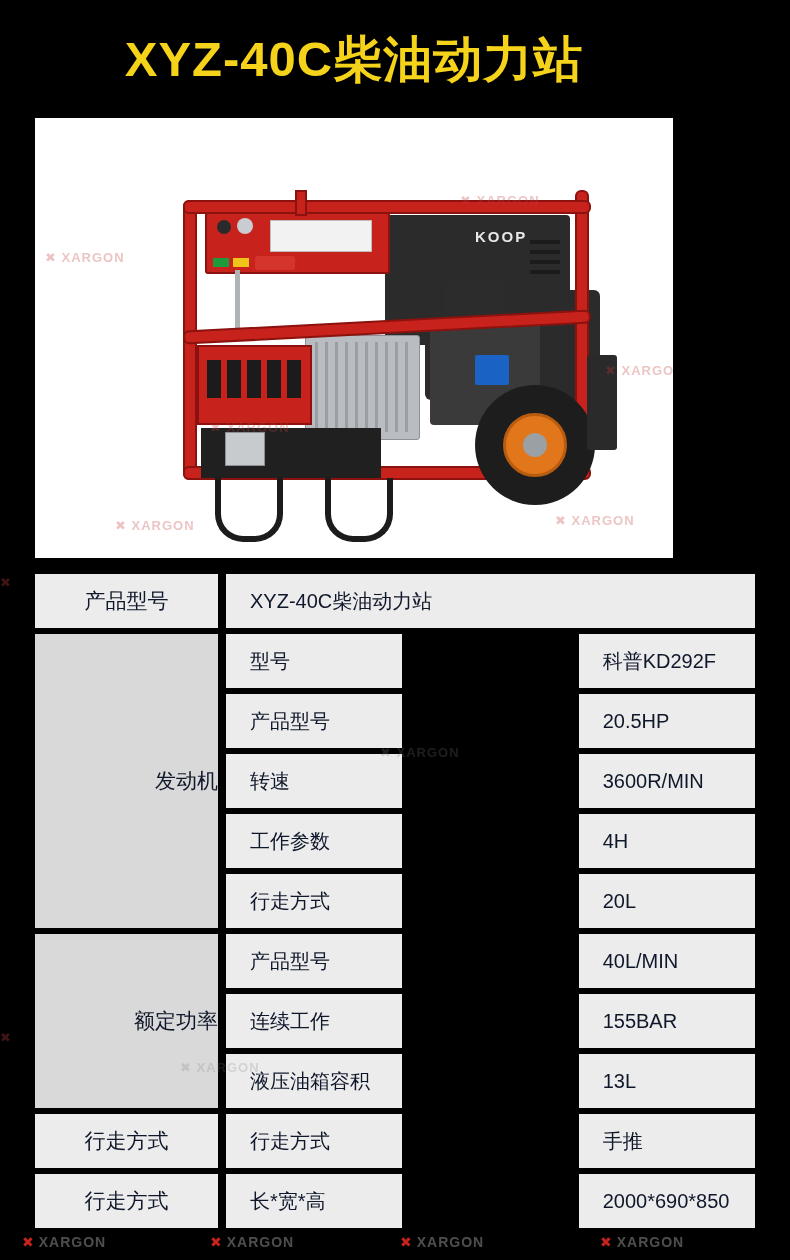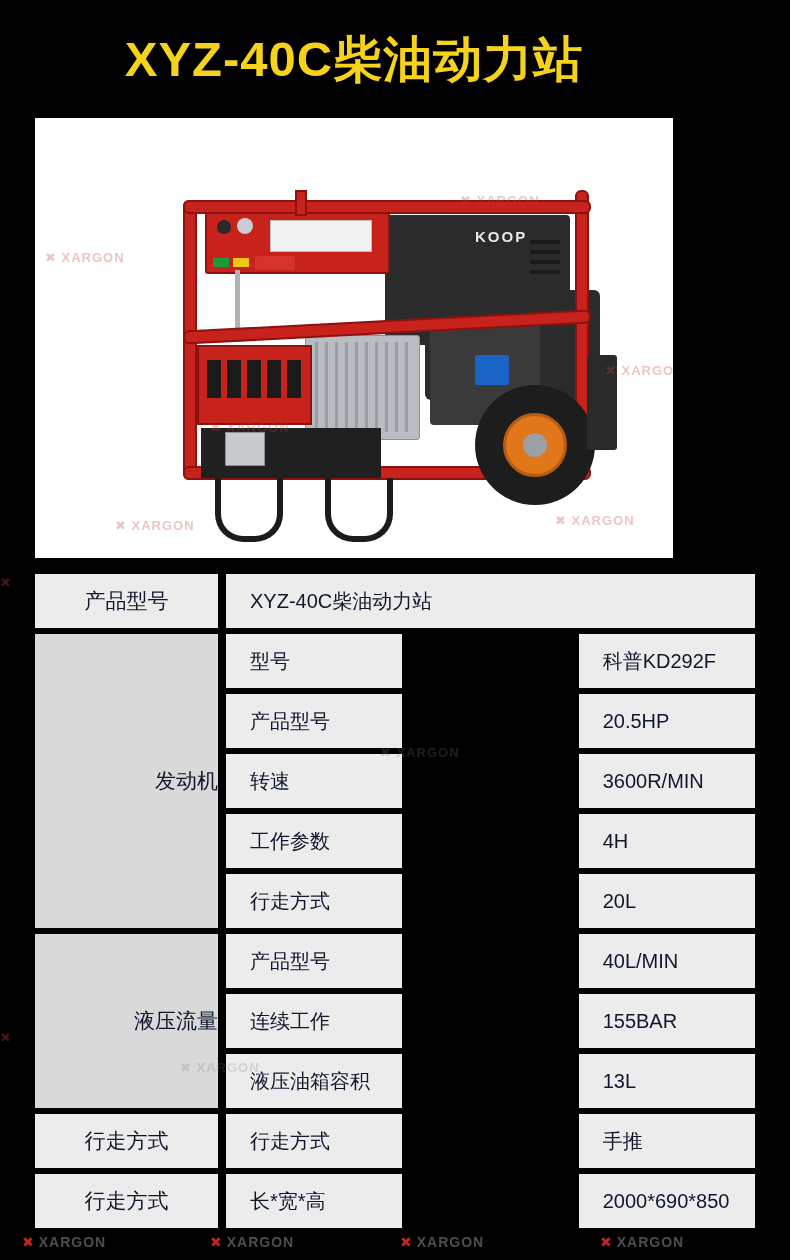--- a/index.html
+++ b/index.html
@@ -293,21 +293,21 @@
         <td class="c3">4H</td>
       </tr>
       <tr>
         <td class="gutter"></td>
         <td class="c2">行走方式</td>
         <td class="gutter"></td>
         <td class="c3">20L</td>
       </tr>
 
       <tr>
-        <td class="merge" rowspan="3" style="background:#d9d9d9;">液压流量</td>
+        <td class="merge" rowspan="3" style="background:#d9d9d9;">额定功率</td>
         <td class="gutter"></td>
         <td class="c2">产品型号</td>
         <td class="gutter"></td>
         <td class="c3">40L/MIN</td>
       </tr>
       <tr>
         <td class="gutter"></td>
         <td class="c2">连续工作</td>
         <td class="gutter"></td>
         <td class="c3">155BAR</td>

